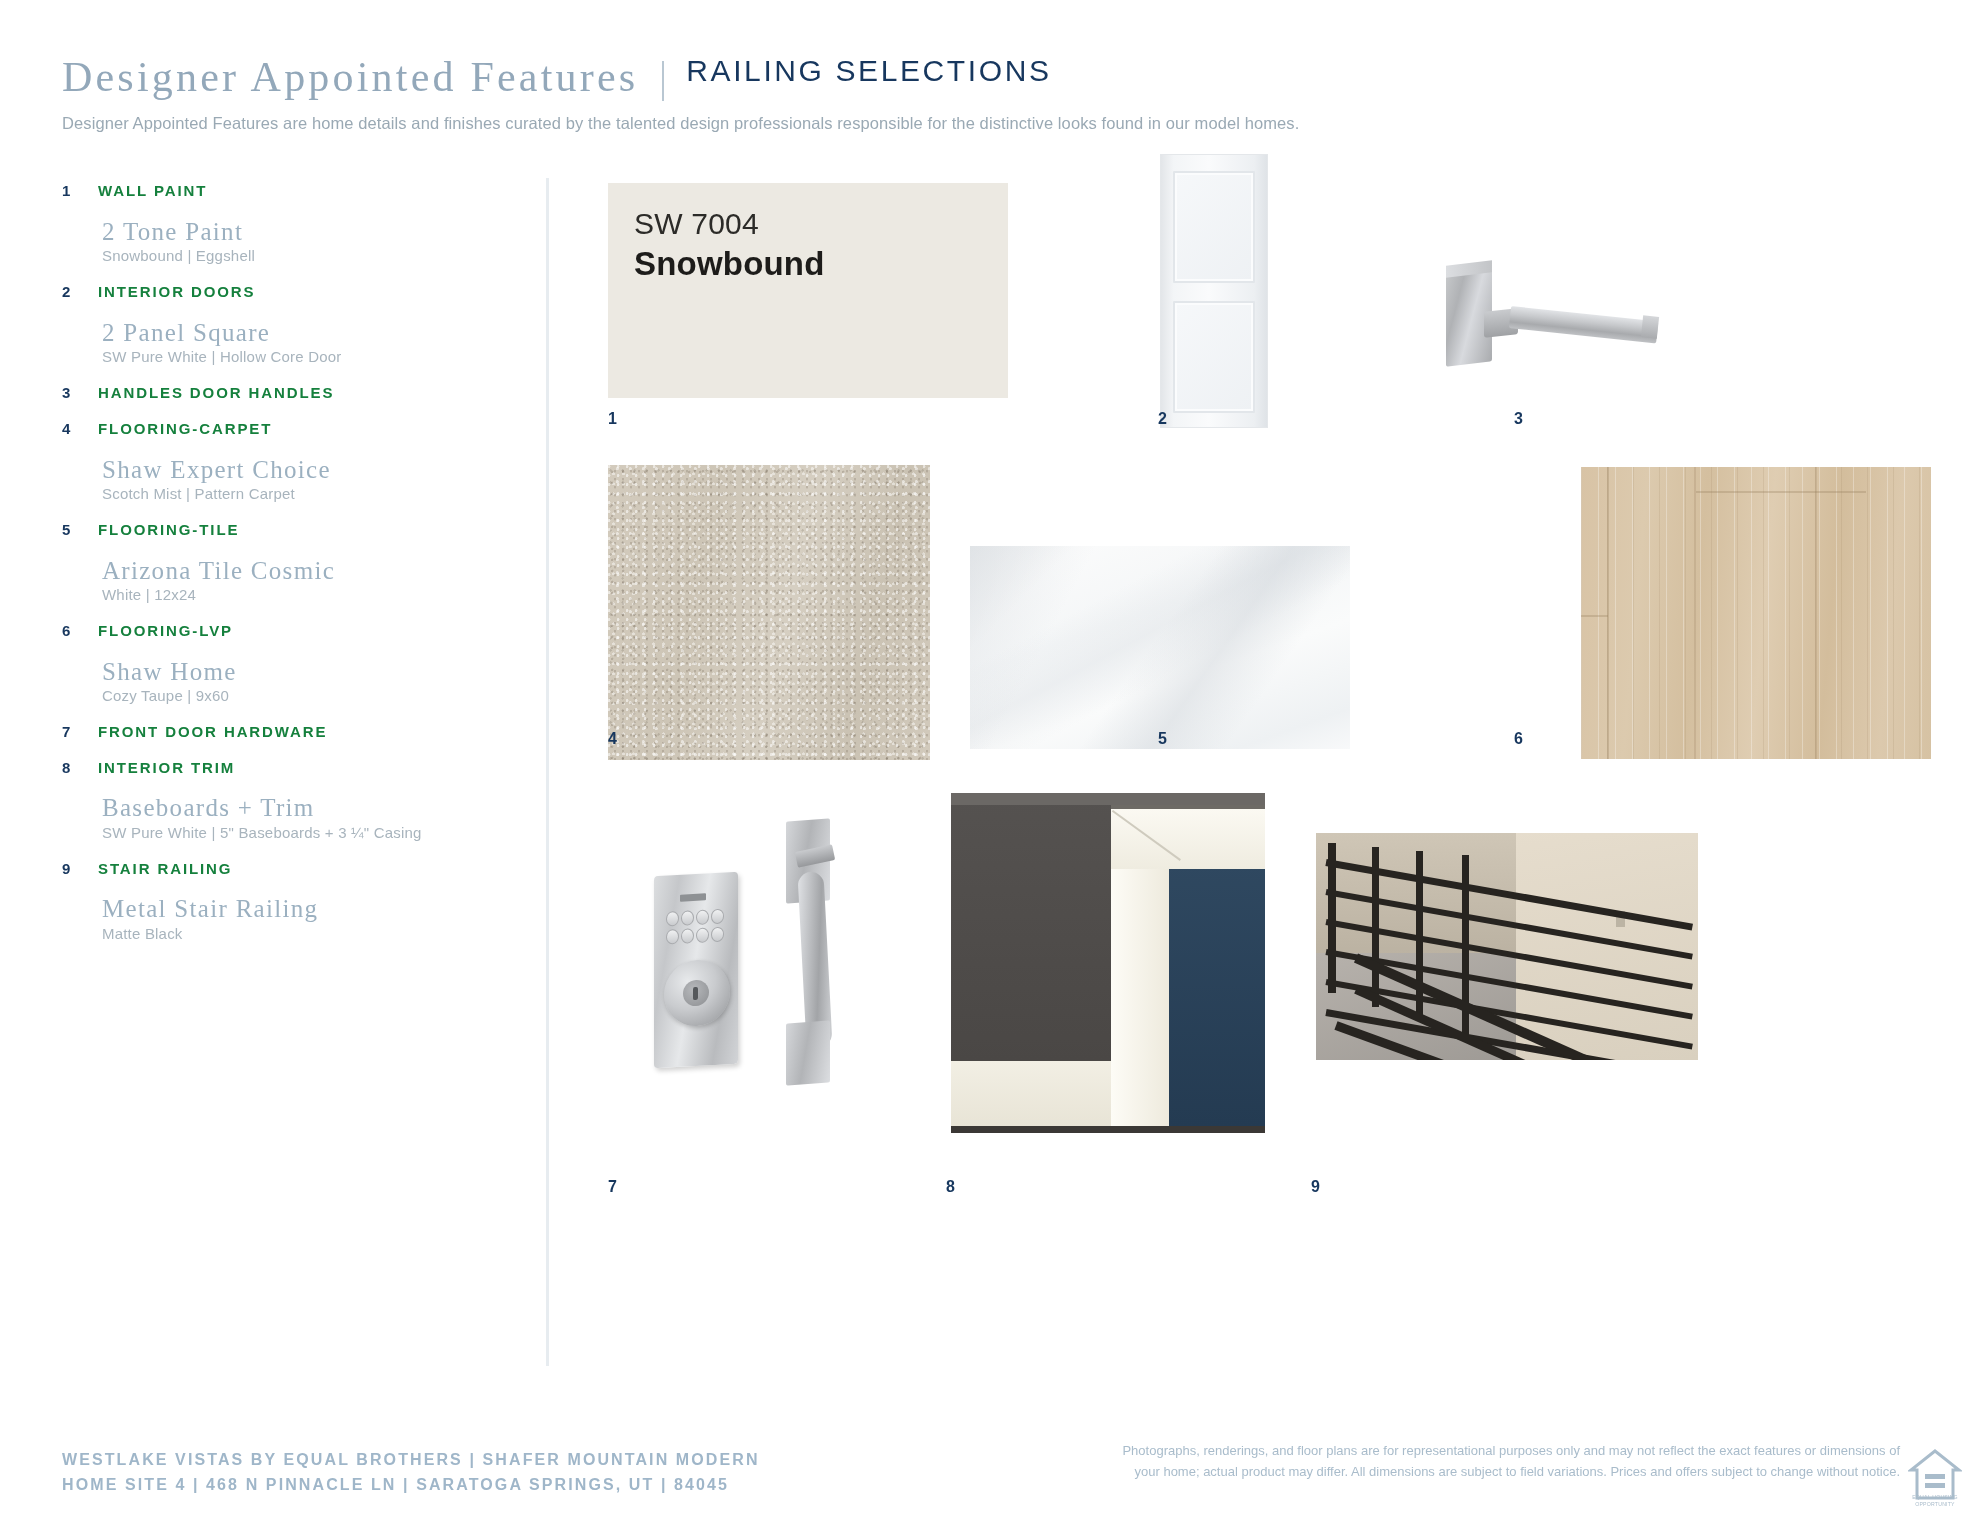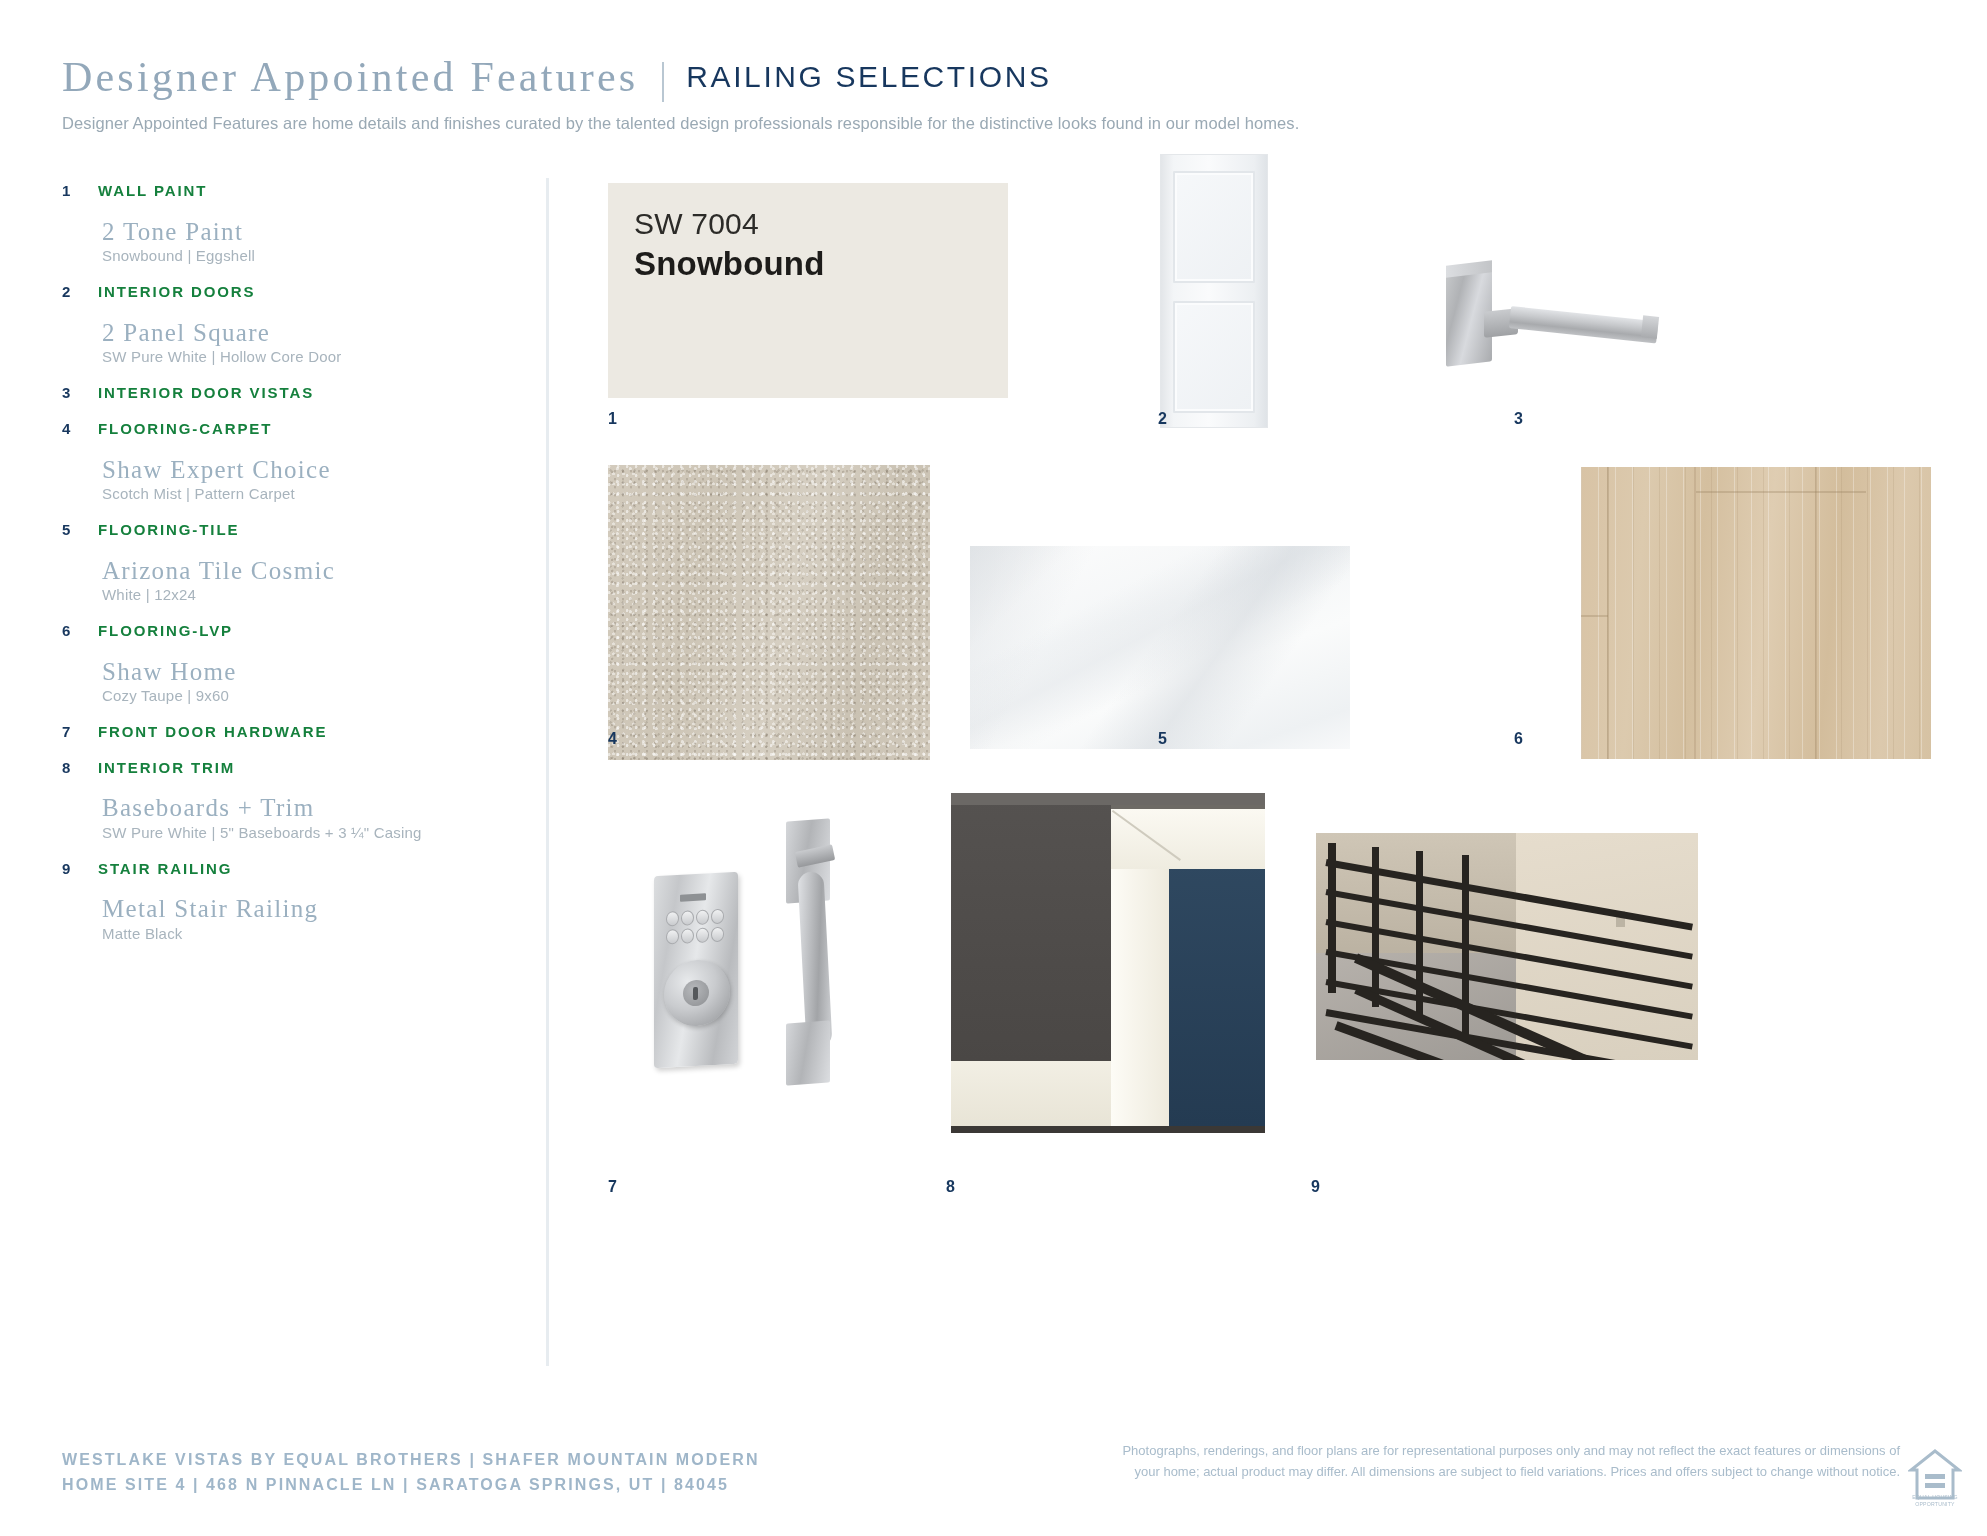--- a/index.html
+++ b/index.html
@@ -8,21 +8,21 @@
     width:1987px;height:1536px;
     background:#ffffff;
     font-family:"Liberation Sans", sans-serif;
     overflow:hidden;
     position:relative;
   }
   .page{position:absolute;inset:0;}
 
   
   .header{position:absolute;left:62px;top:56px;width:1600px;}
-  .title-row{display:flex;align-items:center;white-space:nowrap;}
+  .title-row{display:flex;align-items:flex-start;white-space:nowrap;}
   .title-serif{
     font-family:"Liberation Serif", serif;
     font-size:42px;color:#93a8ba;letter-spacing:3.2px;font-weight:400;
     line-height:1;
   }
   .title-pipe{
     display:inline-block;width:2px;height:40px;background:#b9c7d2;
     margin:0 22px 0 24px;position:relative;top:5px;
   }
   .title-sans{
@@ -310,21 +310,21 @@
       </div>
       <div class="spec-body">
         <div class="spec-name">2 Panel Square</div>
         <div class="spec-sub">SW Pure White  |  Hollow Core Door</div>
       </div>
     </div>
 
     <div class="spec">
       <div class="spec-head">
         <span class="spec-num">3</span>
-        <span class="spec-cat">INTERIOR DOOR VISTAS</span>
+        <span class="spec-cat">HANDLES DOOR HANDLES</span>
       </div>
     </div>
 
     <div class="spec">
       <div class="spec-head">
         <span class="spec-num">4</span>
         <span class="spec-cat">FLOORING-CARPET</span>
       </div>
       <div class="spec-body">
         <div class="spec-name">Shaw Expert Choice</div>

